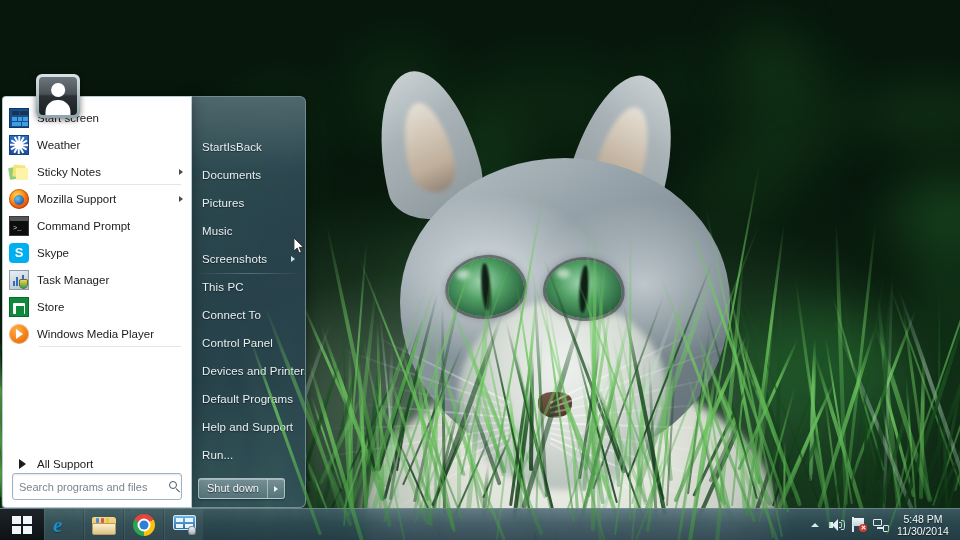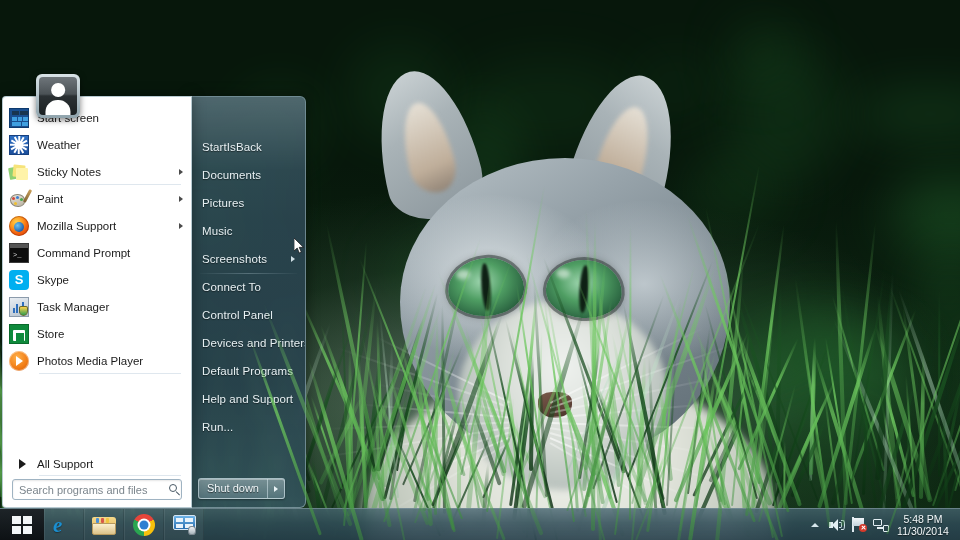--- a/index.html
+++ b/index.html
@@ -199,21 +199,21 @@
   .ic-wmp { border-radius:50%; background: radial-gradient(circle at 40% 32%, #ffb14a, #f07a14 60%, #c4550a 100%); box-shadow: inset 0 0 0 1px rgba(255,255,255,.4); }
   .ic-wmp .tri { position:absolute; left:7px; top:5px; width:0; height:0; border-left:7px solid #fff; border-top:5px solid transparent; border-bottom:5px solid transparent; }
   .allprog-arrow {
     width:0; height:0; margin-left:6px;
     border-left:7px solid #1b1b1b; border-top:5px solid transparent; border-bottom:5px solid transparent;
   }
 
   
   #search-wrap { position: absolute; left: 0; right: 0; bottom: 7px; padding: 0 9px; }
   #search-box {
-    position: relative; height: 21px;
+    position: relative; height: 27px;
     background: #fff; border: 1px solid #9fb3c2; border-radius: 3px;
     box-shadow: inset 0 1px 2px rgba(0,0,0,.10);
     display: flex; align-items: center;
   }
   #search-input {
     flex: 1; border: none; outline: none; background: transparent;
     font-size: 11px; color: #6e7a82; padding: 0 6px;
     font-family: "Liberation Sans", sans-serif;
   }
   #search-input::placeholder { color: #7b858c; }
@@ -707,20 +707,21 @@
 
   <div id="start-menu">
 
     <div id="right-panel">
       <div id="right-items">
           <div class="r-item"><span>StartIsBack</span></div>
           <div class="r-item"><span>Documents</span></div>
           <div class="r-item"><span>Pictures</span></div>
           <div class="r-item"><span>Music</span></div>
           <div class="r-item sep-after"><span>Screenshots</span><span class="r-arrow"></span></div>
+          <div class="r-item"><span>This PC</span></div>
           <div class="r-item"><span>Connect To</span></div>
           <div class="r-item"><span>Control Panel</span></div>
           <div class="r-item"><span>Devices and Printers</span></div>
           <div class="r-item"><span>Default Programs</span></div>
           <div class="r-item"><span>Help and Support</span></div>
           <div class="r-item"><span>Run...</span></div>
         </div>
     </div>
 
     <div id="shutdown-row">
@@ -762,32 +763,20 @@
             </span>
             <span class="label">Weather</span>
           </div>
           <div class="p-item sep-after">
             <span class="ico ic-sticky">
               <span class="n" style="left:0px;top:5px;background:#8ed173;transform:rotate(-10deg)"></span>
               <span class="n" style="left:4px;top:3px;background:#f6e37a;transform:rotate(6deg)"></span>
               <span class="n" style="left:7px;top:6px;background:#fff3a8"></span>
             </span>
             <span class="label">Sticky Notes</span>
-            <span class="p-arrow"></span>
-          </div>
-          <div class="p-item">
-            <span class="ico ic-paint">
-              <span class="plt"></span>
-              <span class="dot" style="left:3px;top:8px;background:#d14a3e"></span>
-              <span class="dot" style="left:7px;top:7px;background:#3e7fd1"></span>
-              <span class="dot" style="left:11px;top:9px;background:#4aa84e"></span>
-              <span class="dot" style="left:5px;top:13px;background:#f0c030"></span>
-              <span class="brush"></span>
-            </span>
-            <span class="label">Paint</span>
             <span class="p-arrow"></span>
           </div>
           <div class="p-item">
             <span class="ico ic-ff">
               <span class="globe"></span>
             </span>
             <span class="label">Mozilla Support</span>
             <span class="p-arrow"></span>
           </div>
           <div class="p-item">
@@ -817,21 +806,21 @@
             <span class="ico ic-store">
               <span class="bag"></span>
               <span class="win"></span>
             </span>
             <span class="label">Store</span>
           </div>
           <div class="p-item sep-after">
             <span class="ico ic-wmp">
               <span class="tri"></span>
             </span>
-            <span class="label">Photos Media Player</span>
+            <span class="label">Windows Media Player</span>
           </div>
         </div>
 
       <div class="p-item sep-after" id="all-programs" style="position:absolute; left:0; right:0; bottom:31px; height:24px;">
         <span class="ico" style="display:flex;align-items:center;justify-content:center;">
           <span class="allprog-arrow"></span>
         </span>
         <span class="label">All Support</span>
       </div>
 

